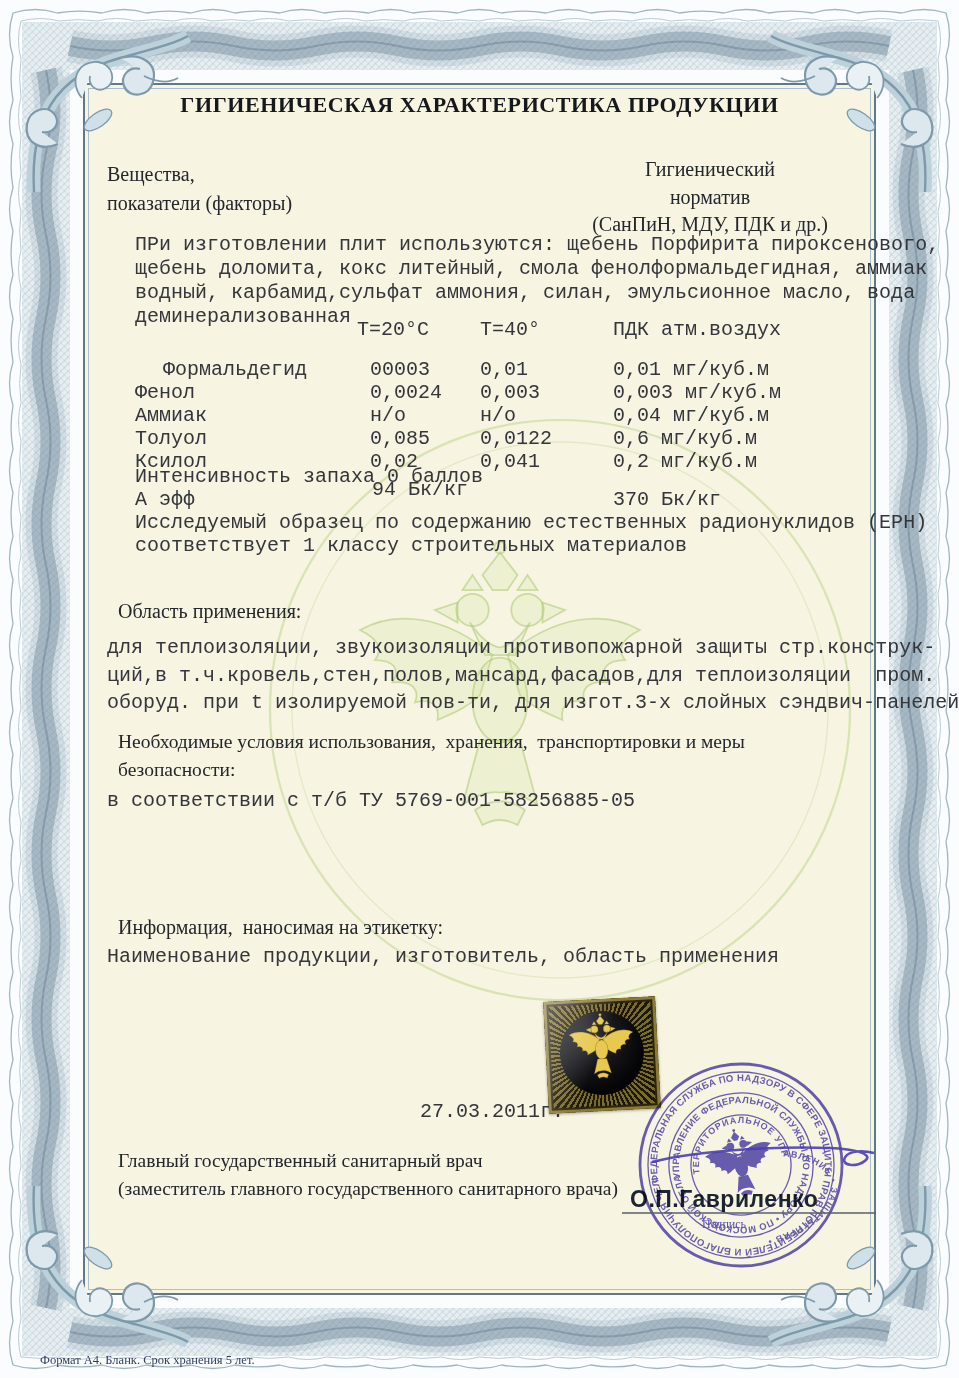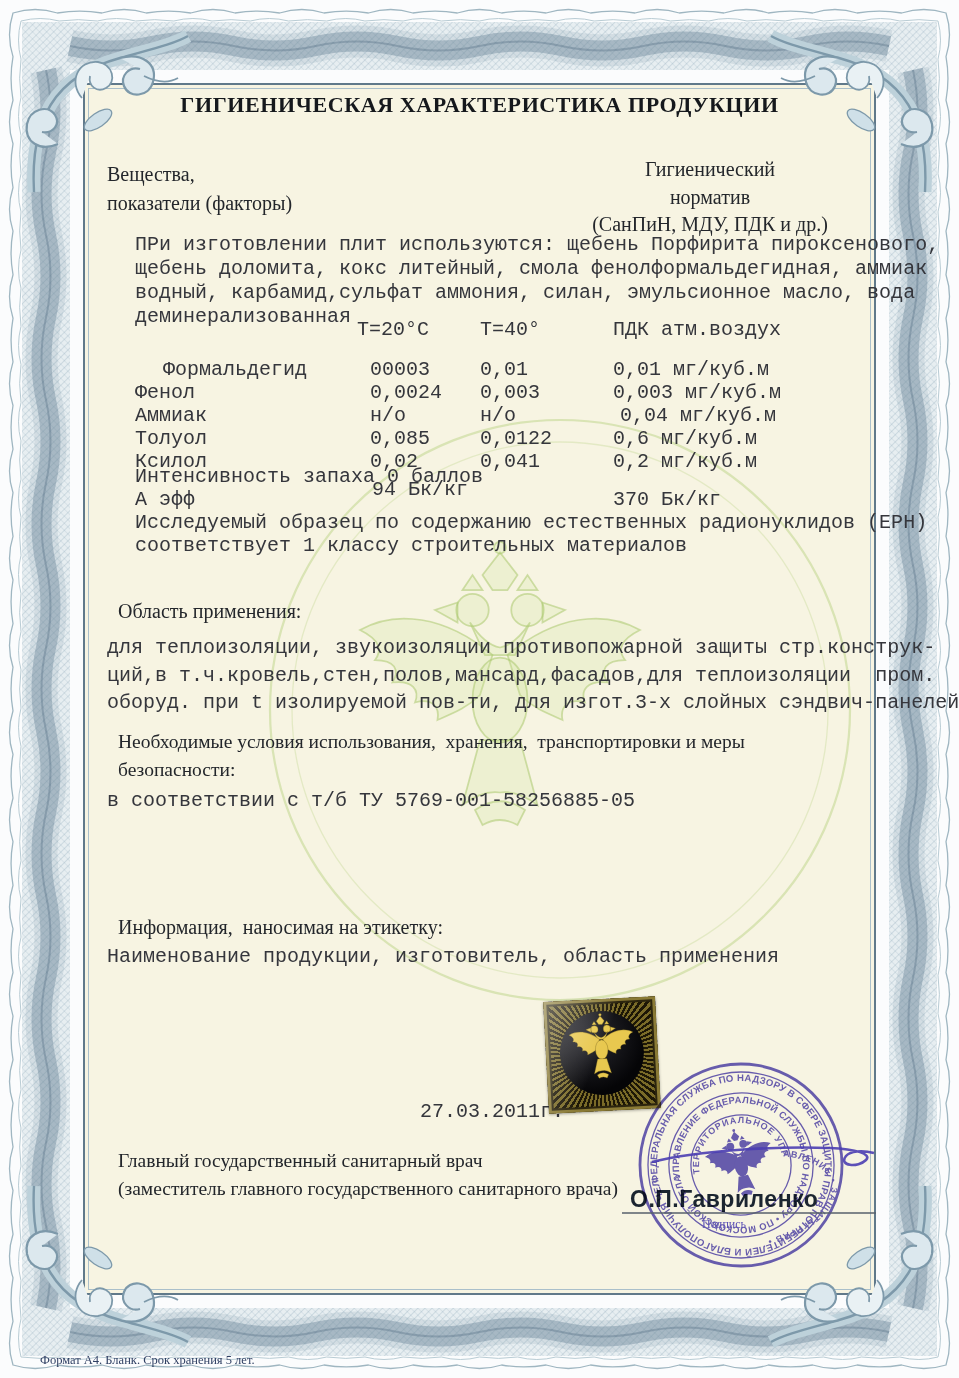--- a/index.html
+++ b/index.html
@@ -138,21 +138,21 @@
   <div>
     <span class="abs mono z4" style="left:135px;top:381px;">Фенол</span>
     <span class="abs mono z4" style="left:370px;top:381px;">0,0024</span>
     <span class="abs mono z4" style="left:480px;top:381px;">0,003</span>
     <span class="abs mono z4" style="left:613px;top:381px;">0,003 мг/куб.м</span>
   </div>
   <div>
     <span class="abs mono z4" style="left:135px;top:404px;">Аммиак</span>
     <span class="abs mono z4" style="left:370px;top:404px;">н/о</span>
     <span class="abs mono z4" style="left:480px;top:404px;">н/о</span>
-    <span class="abs mono z4" style="left:613px;top:404px;margin-left:7px;">0,04 мг/куб.м</span>
+    <span class="abs mono z4" style="left:613px;top:404px;">0,04 мг/куб.м</span>
   </div>
   <div>
     <span class="abs mono z4" style="left:135px;top:427px;">Толуол</span>
     <span class="abs mono z4" style="left:370px;top:427px;">0,085</span>
     <span class="abs mono z4" style="left:480px;top:427px;">0,0122</span>
     <span class="abs mono z4" style="left:613px;top:427px;">0,6 мг/куб.м</span>
   </div>
   <div>
     <span class="abs mono z4" style="left:135px;top:450px;">Ксилол</span>
     <span class="abs mono z4" style="left:370px;top:450px;">0,02</span>

